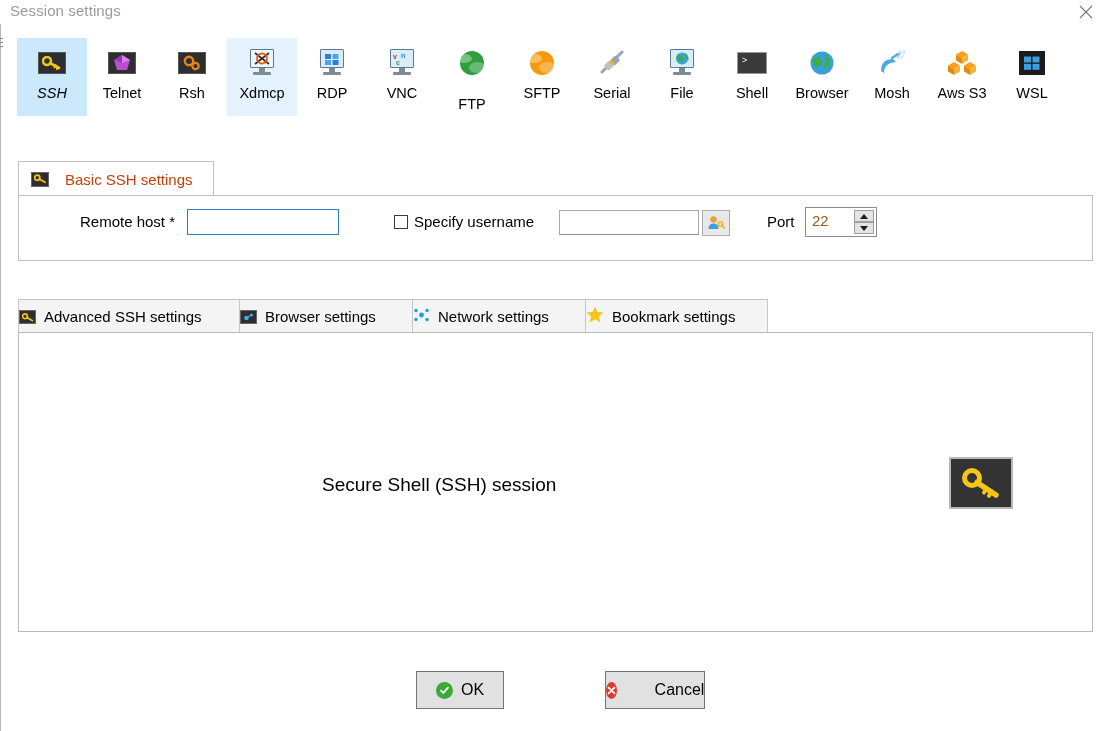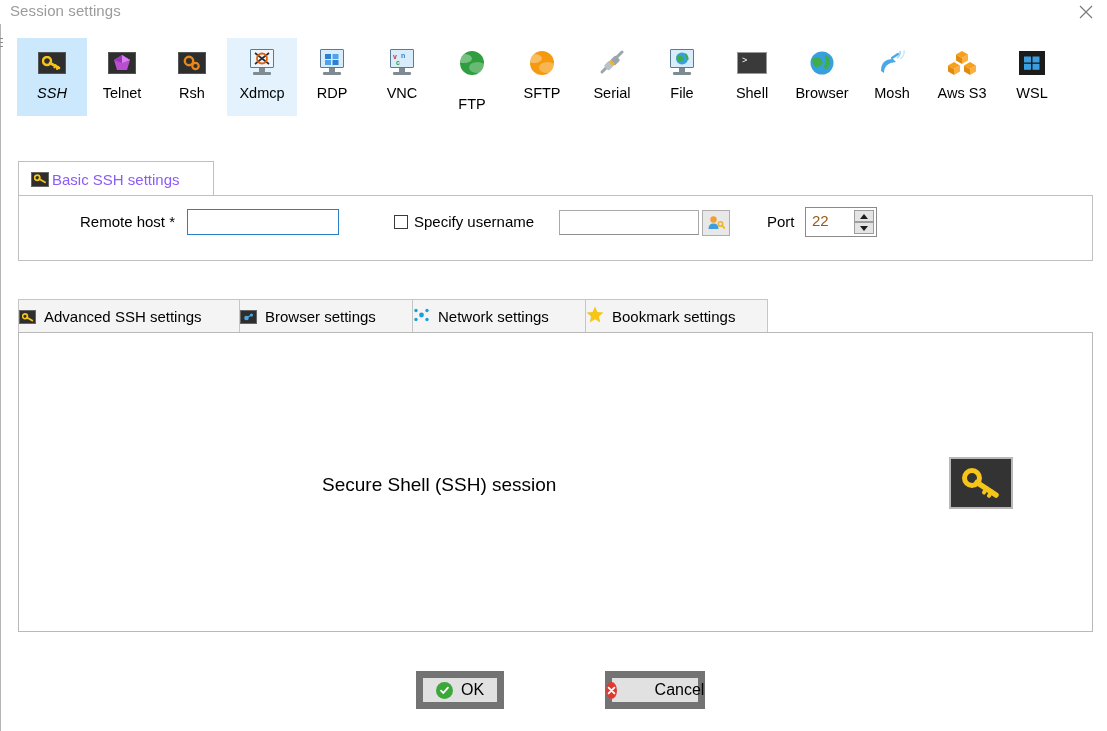--- a/index.html
+++ b/index.html
@@ -100,21 +100,21 @@
   
   .grouptabrow {
     position:absolute; left:18px; top:161px; width:1075px; height:35px;
   }
   .grouptab {
     position:absolute; left:0; top:0; height:35px;
     border:1px solid #c0c0c0; border-bottom:none; background:#ffffff;
     display:flex; align-items:center; padding:0 12px;
     box-sizing:border-box; cursor:default;
   }
-  .grouptab .tablabel { font-size:15px; color:#8b5cf6; margin-left:3px; white-space:nowrap; }
+  .grouptab .tablabel { font-size:15px; color:#c2410c; margin-left:16px; white-space:nowrap; }
 
   .groupbody {
     position:absolute; left:18px; top:195px; width:1075px; height:66px;
     border:1px solid #c0c0c0; background:#ffffff; box-sizing:border-box;
   }
 
   .fieldlabel { font-size:15px; color:#000; white-space:nowrap; }
   .textbox {
     border:1px solid #2a7fc9; background:#ffffff; box-sizing:border-box;
     font-family:"Liberation Sans", sans-serif; font-size:14px; padding:0 4px;
@@ -167,21 +167,21 @@
 
   .bigkey {
     position:absolute; left:949px; top:457px; width:64px; height:52px;
     background:#333333; border:2px solid #b8b8b8; box-sizing:border-box;
     display:flex; align-items:center; justify-content:center;
   }
 
   
   .btn {
     position:absolute; height:38px;
-    background:#e1e1e1; border:7px solid #737373; box-sizing:border-box;
+    background:#e1e1e1; border:1px solid #737373; box-sizing:border-box;
     display:flex; align-items:center; justify-content:center; gap:8px;
     cursor:default;
   }
   .btn .btnlabel { font-size:16px; color:#000; }
 
   .badge { width:17px; height:17px; border-radius:50%; display:flex; align-items:center; justify-content:center; }
   .badge.ok { background:#3aa93a; }
   .badge.no { background:#e03a30; }
 </style>
 </head>

